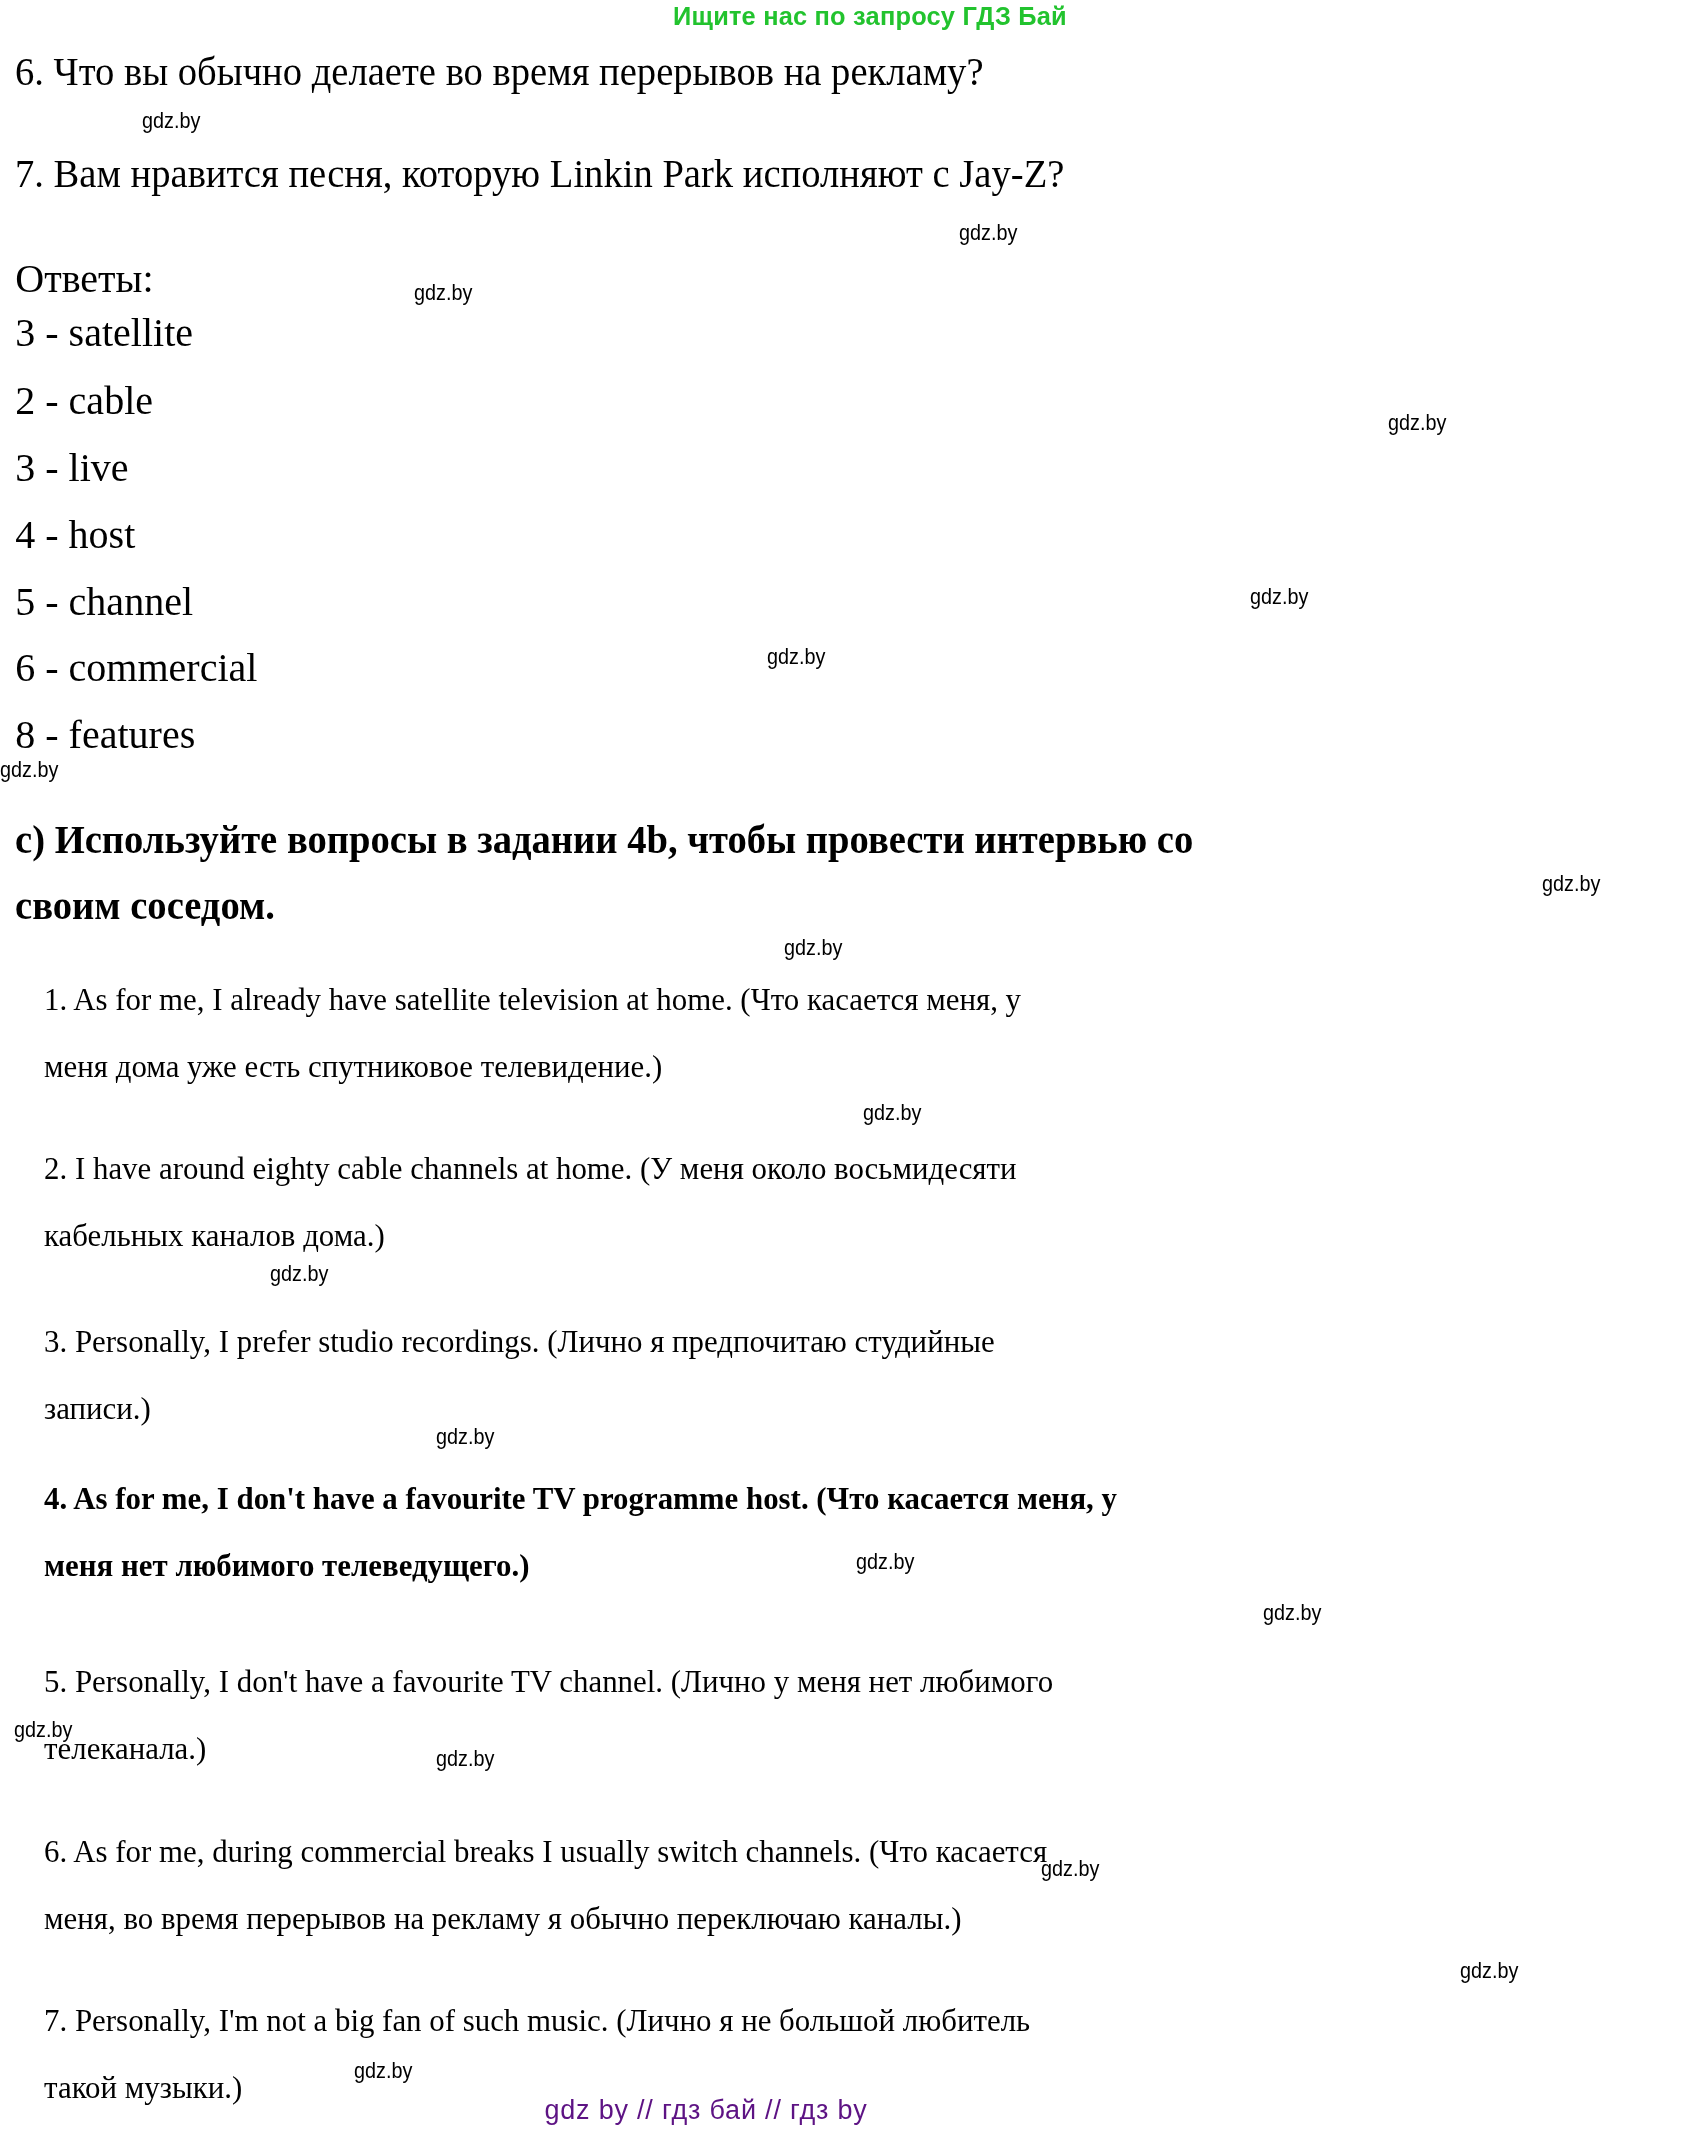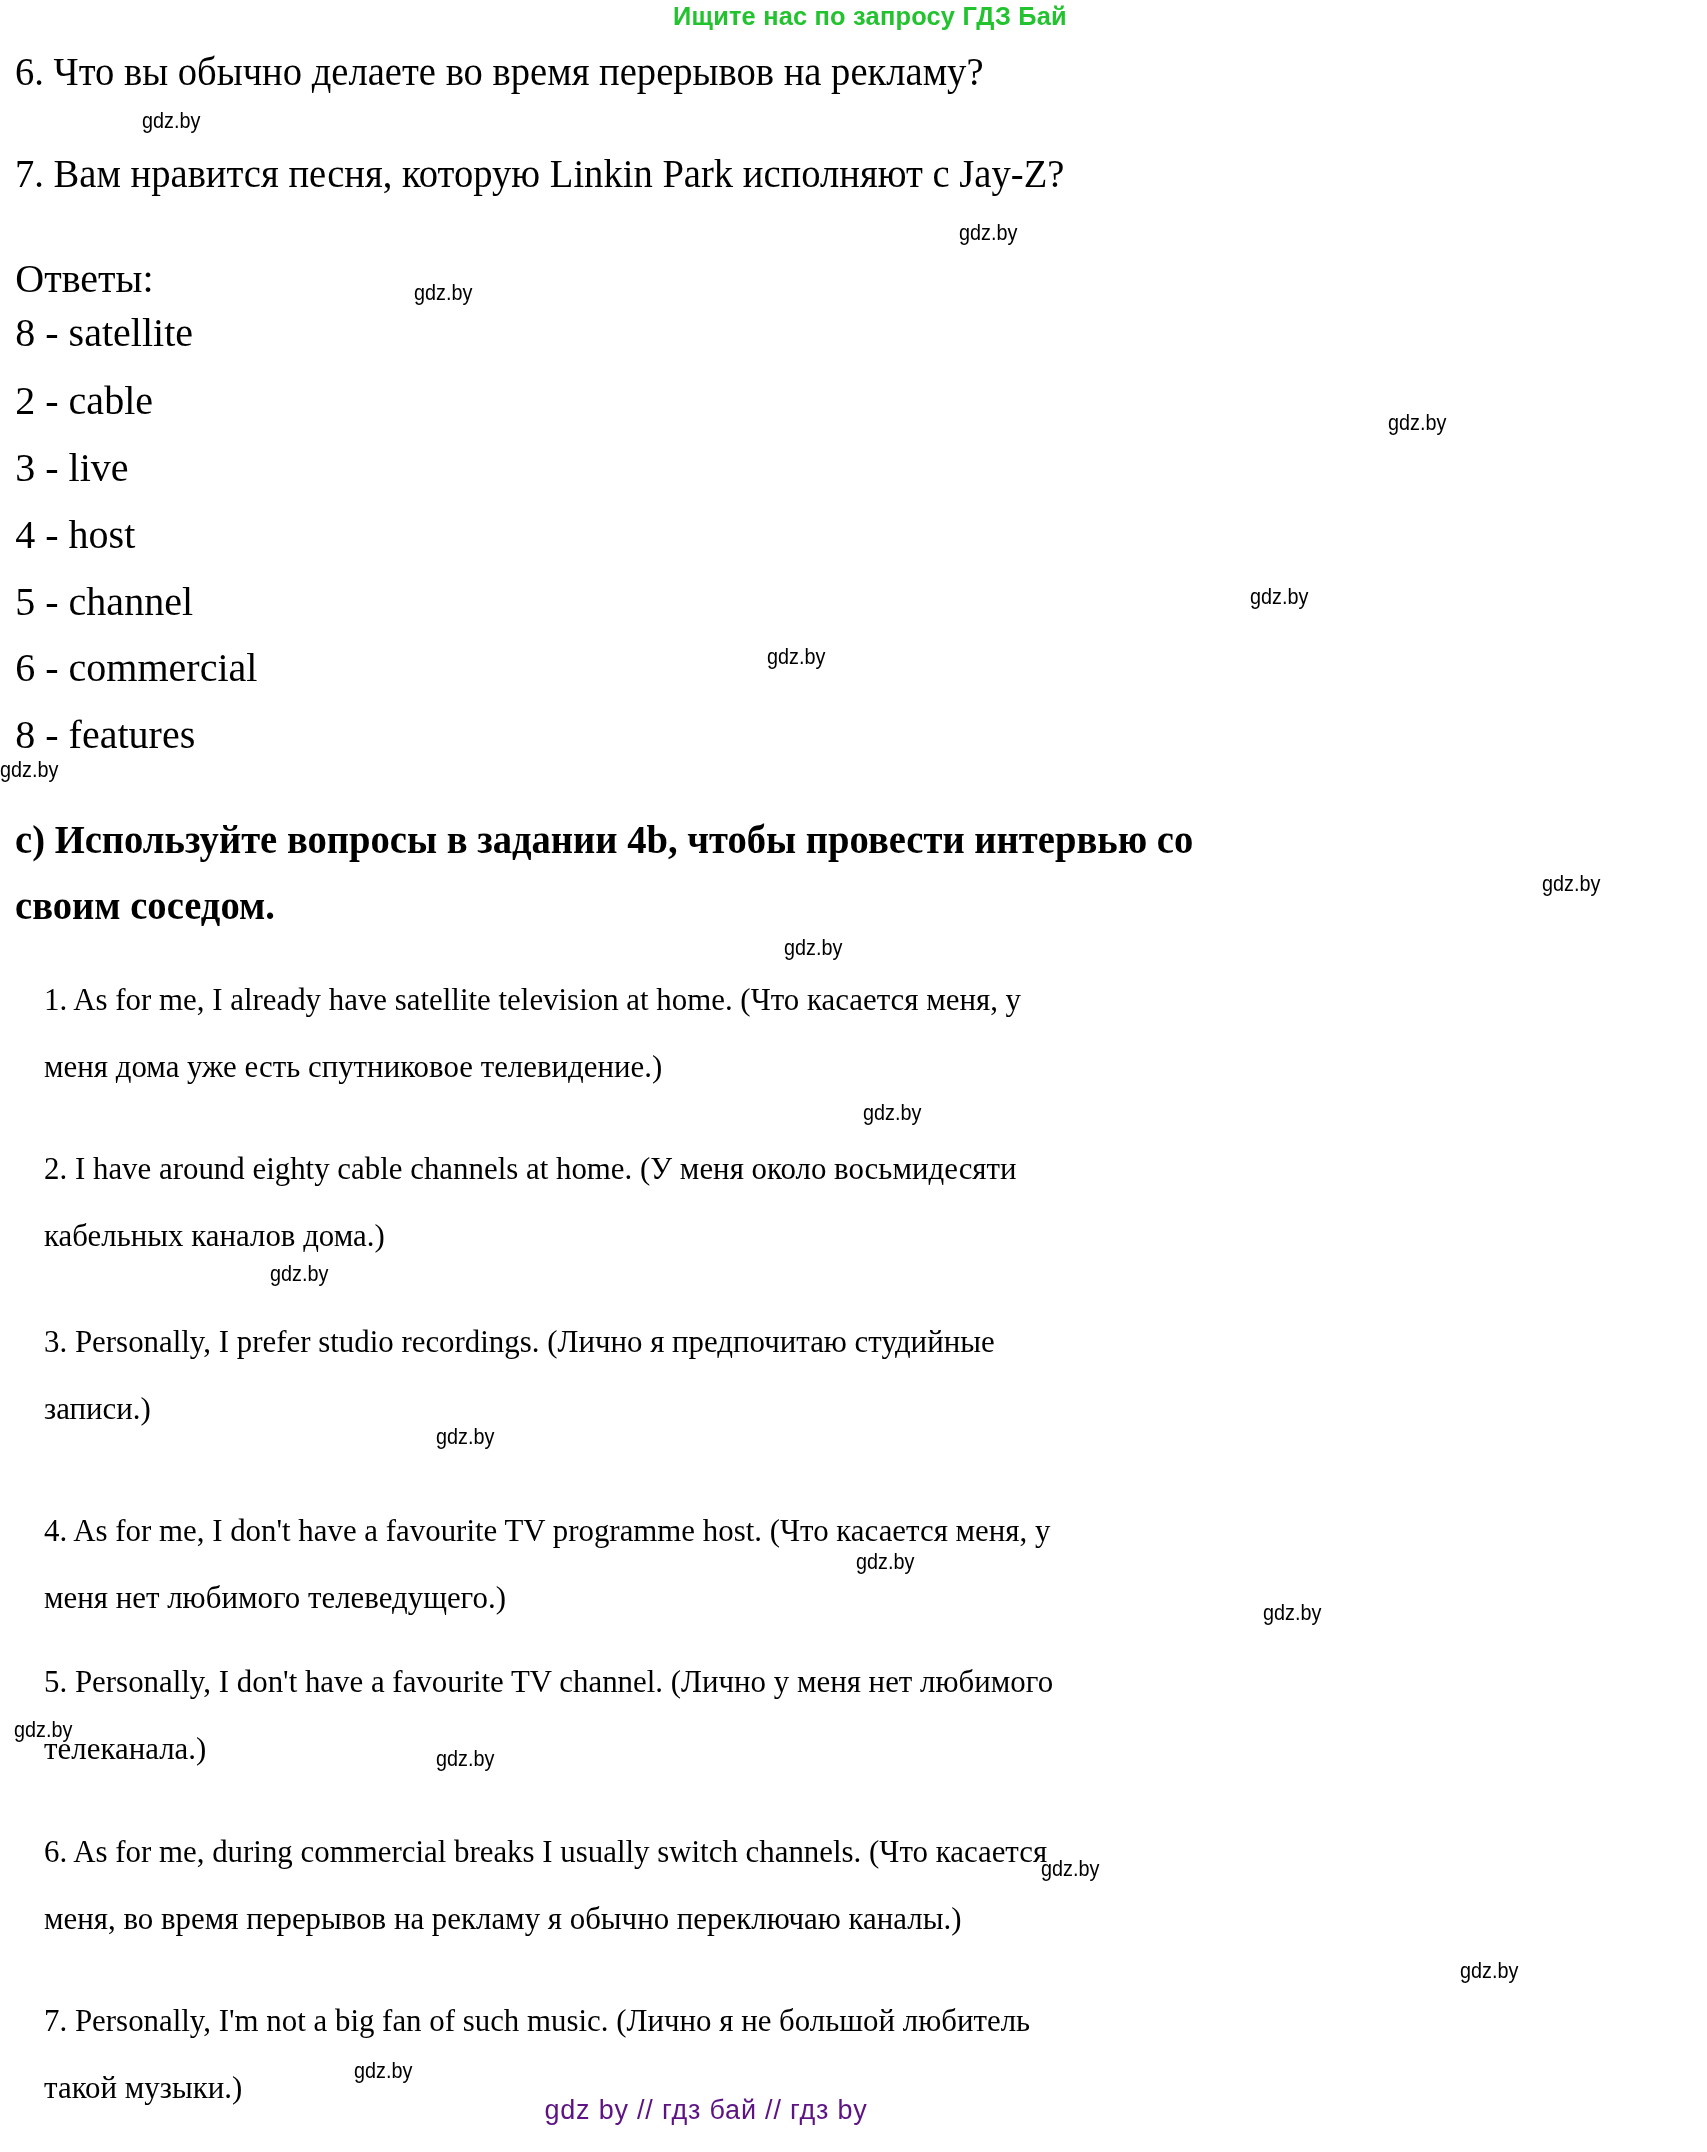--- a/index.html
+++ b/index.html
@@ -106,21 +106,21 @@
 <div class="page">
 
   <div class="promo-header" id="promoHeader" style="color: rgb(34, 195, 46);">Ищите нас по запросу ГДЗ Бай</div>
 
   <div class="txt cond" style="left:15.3px; top:39px;">6. Что вы обычно делаете во время перерывов на рекламу?</div>
 
   <div class="txt cond" style="left:15.3px; top:141px;">7. Вам нравится песня, которую Linkin Park исполняют с Jay-Z?</div>
 
   <div class="txt" style="left:15.3px; top:246px;">Ответы:</div>
 
-  <div class="ans-item" style="top:312px;">8 - satellite</div>
+  <div class="ans-item" style="top:312px;">3 - satellite</div>
   <div class="ans-item" style="top:380px;">2 - cable</div>
   <div class="ans-item" style="top:447px;">3 - live</div>
   <div class="ans-item" style="top:514px;">4 - host</div>
   <div class="ans-item" style="top:581px;">5 - channel</div>
   <div class="ans-item" style="top:647px;">6 - commercial</div>
   <div class="ans-item" style="top:714px;">8 - features</div>
 
   <div class="txt bold cond" style="left:15.3px; top:807px;">c) Используйте вопросы в задании 4b, чтобы провести интервью со</div>
   <div class="txt bold cond" style="left:15.3px; top:873px;">своим соседом.</div>
 
@@ -132,21 +132,21 @@
   <div class="sentence" style="top:1135px;">
     <div class="cond" style="white-space:nowrap;">2. I have around eighty cable channels at home. (У меня около восьмидесяти</div>
     <div class="cond" style="white-space:nowrap;">кабельных каналов дома.)</div>
   </div>
 
   <div class="sentence" style="top:1308px;">
     <div class="cond" style="white-space:nowrap;">3. Personally, I prefer studio recordings. (Лично я предпочитаю студийные</div>
     <div class="cond" style="white-space:nowrap;">записи.)</div>
   </div>
 
-  <div class="sentence" style="top:1497px;">
+  <div class="sentence" style="top:1465px;font-weight:bold;">
     <div class="cond" style="white-space:nowrap;">4. As for me, I don't have a favourite TV programme host. (Что касается меня, у</div>
     <div class="cond" style="white-space:nowrap;">меня нет любимого телеведущего.)</div>
   </div>
 
   <div class="sentence" style="top:1648px;">
     <div class="cond" style="white-space:nowrap;">5. Personally, I don't have a favourite TV channel. (Лично у меня нет любимого</div>
     <div class="cond" style="white-space:nowrap;">телеканала.)</div>
   </div>
 
   <div class="sentence" style="top:1818px;">

